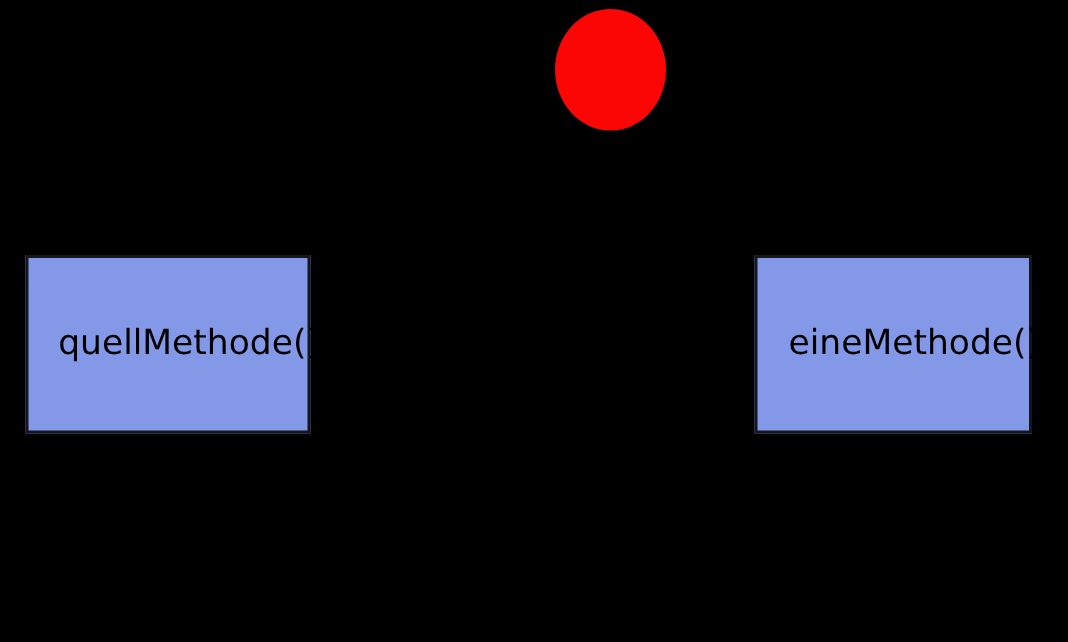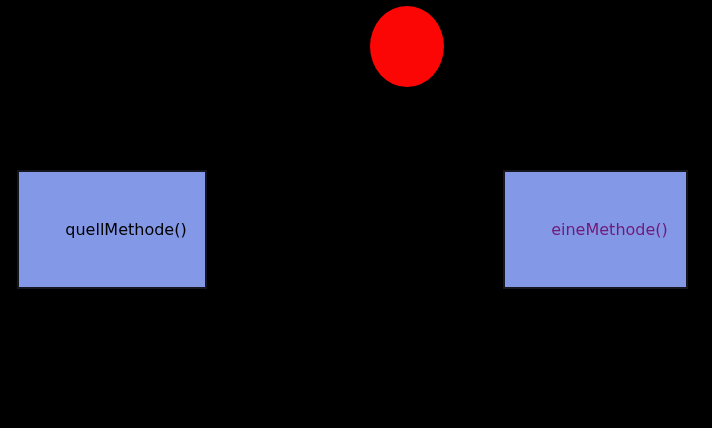--- a/index.html
+++ b/index.html
@@ -21,21 +21,21 @@
   }
   .method-box {
     position: absolute;
     display: flex;
     align-items: center;
     justify-content: center;
     box-sizing: border-box;
     border: 2px solid;
   }
   .method-label {
-    font-size: 16px;
+    font-size: 23px;
     line-height: 1;
     white-space: nowrap;
     margin-left: 28px;
   }
   
   #start-node   { left: 370px; top: 6px;   width: 74px;  height: 81px; }
   #node-quell   { left: 17px;  top: 170px; width: 190px; height: 119px; }
   #node-eine    { left: 503px; top: 170px; width: 185px; height: 119px; }
 </style>
 </head>
@@ -43,16 +43,16 @@
 
 <div class="canvas" style="background-color: rgb(0, 0, 0);">
 
   <div id="start-node" class="start-node" style="background-color: rgb(251, 5, 5);"></div>
 
   <div id="node-quell" class="method-box" style="background-color: rgb(131, 153, 232); border-color: rgb(22, 22, 30);">
     <span class="method-label" style="color: rgb(0, 0, 0);">quellMethode()</span>
   </div>
 
   <div id="node-eine" class="method-box" style="background-color: rgb(131, 153, 232); border-color: rgb(22, 22, 30);">
-    <span class="method-label" style="color: #701a75;">eineMethode()</span>
+    <span class="method-label" style="color: #000000;">eineMethode()</span>
   </div>
 
 </div>
 
 </body></html>

